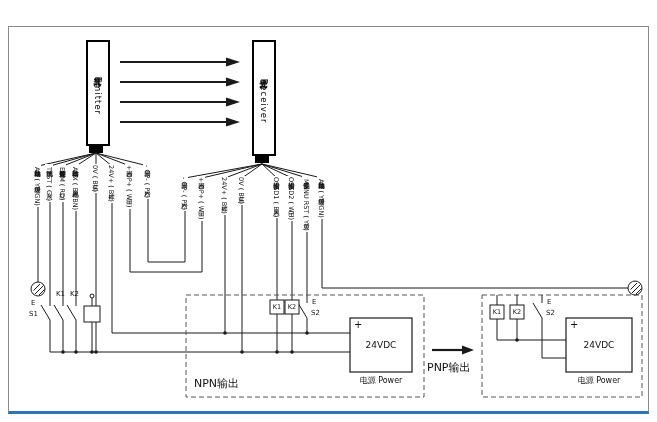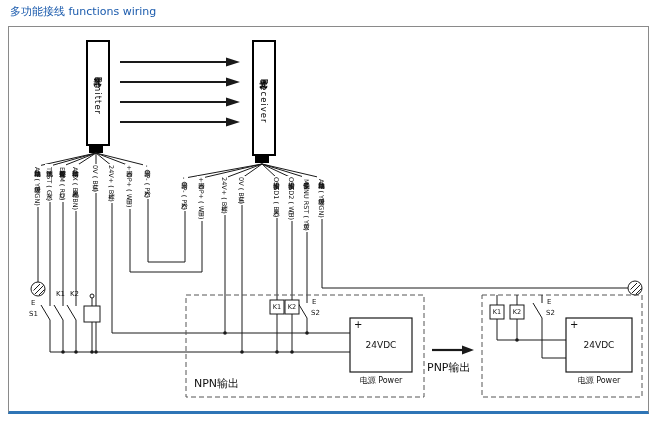--- a/index.html
+++ b/index.html
@@ -16,21 +16,20 @@
   .power-name{position:absolute;display:flex;align-items:center;justify-content:center;font-size:9px;color:#111;}
   .power-caption{position:absolute;text-align:center;font-size:8px;color:#111;}
   .plus{position:absolute;font-size:10px;color:#111;line-height:1;}
   .section-label{position:absolute;font-size:11px;color:#111;white-space:nowrap;}
 </style>
 </head>
 <body>
 
 <div class="stage">
 
-  <div class="title">多功能接线 functions wiring</div>
   <div class="frame"></div>
 
   <svg class="lines" width="657" height="422" viewBox="0 0 657 422">
     <g stroke="#1a1a1a" stroke-width="2.2">
       <line x1="120" y1="62" x2="226" y2="62"></line>
         <polygon points="226,57.5 240,62 226,66.5" fill="#1a1a1a" stroke="none"></polygon>
       <line x1="120" y1="82" x2="226" y2="82"></line>
         <polygon points="226,77.5 240,82 226,86.5" fill="#1a1a1a" stroke="none"></polygon>
       <line x1="120" y1="102" x2="226" y2="102"></line>
         <polygon points="226,97.5 240,102 226,106.5" fill="#1a1a1a" stroke="none"></polygon>

